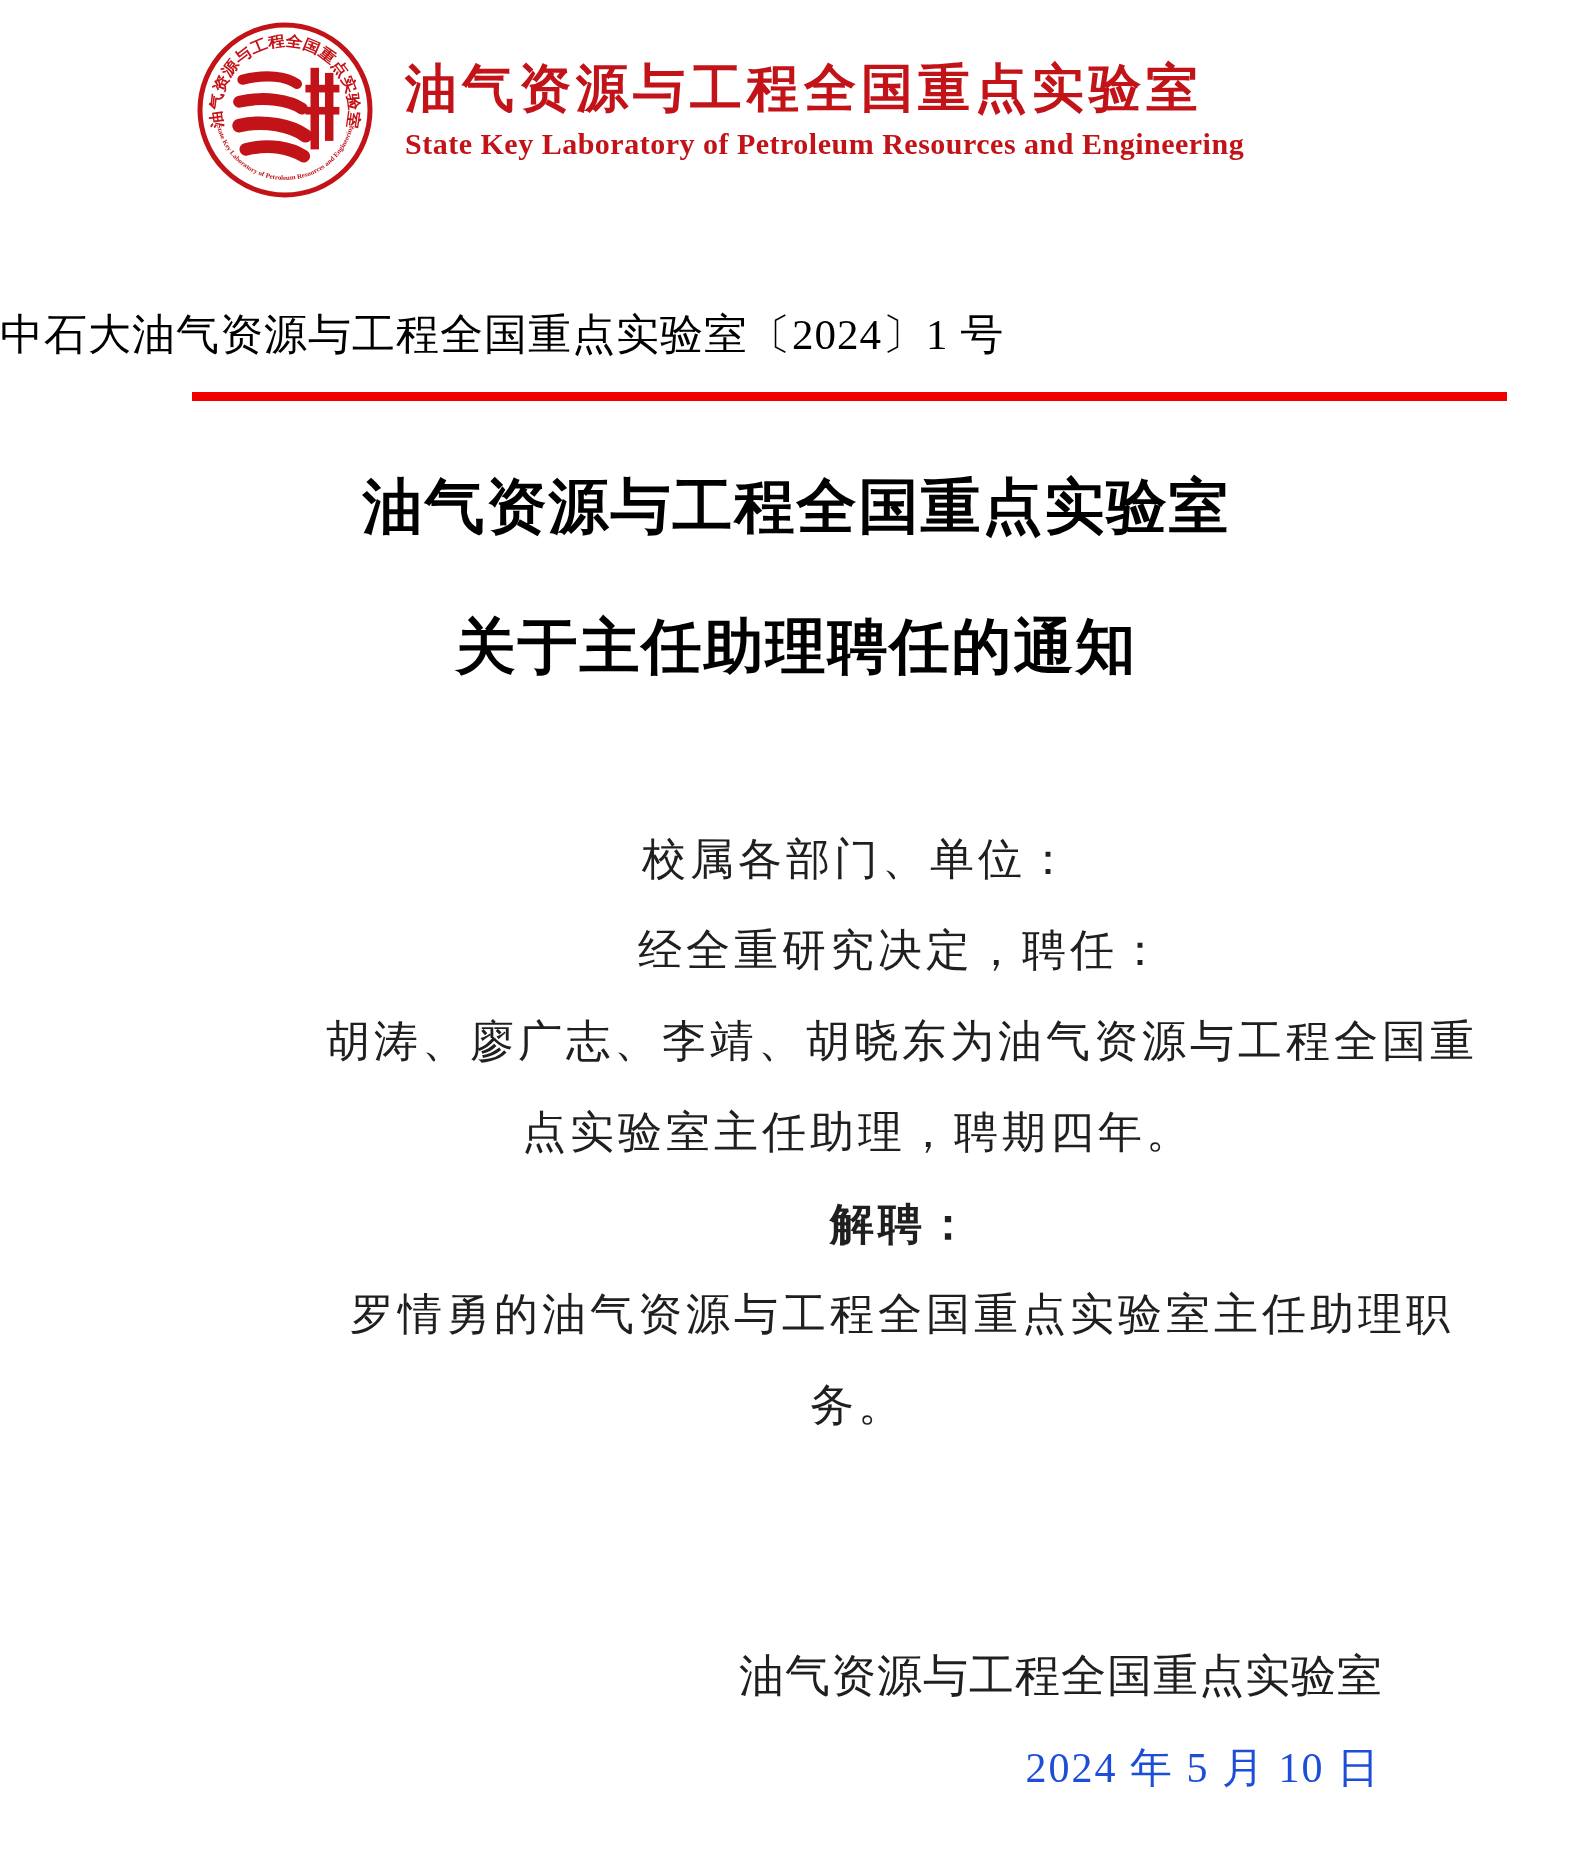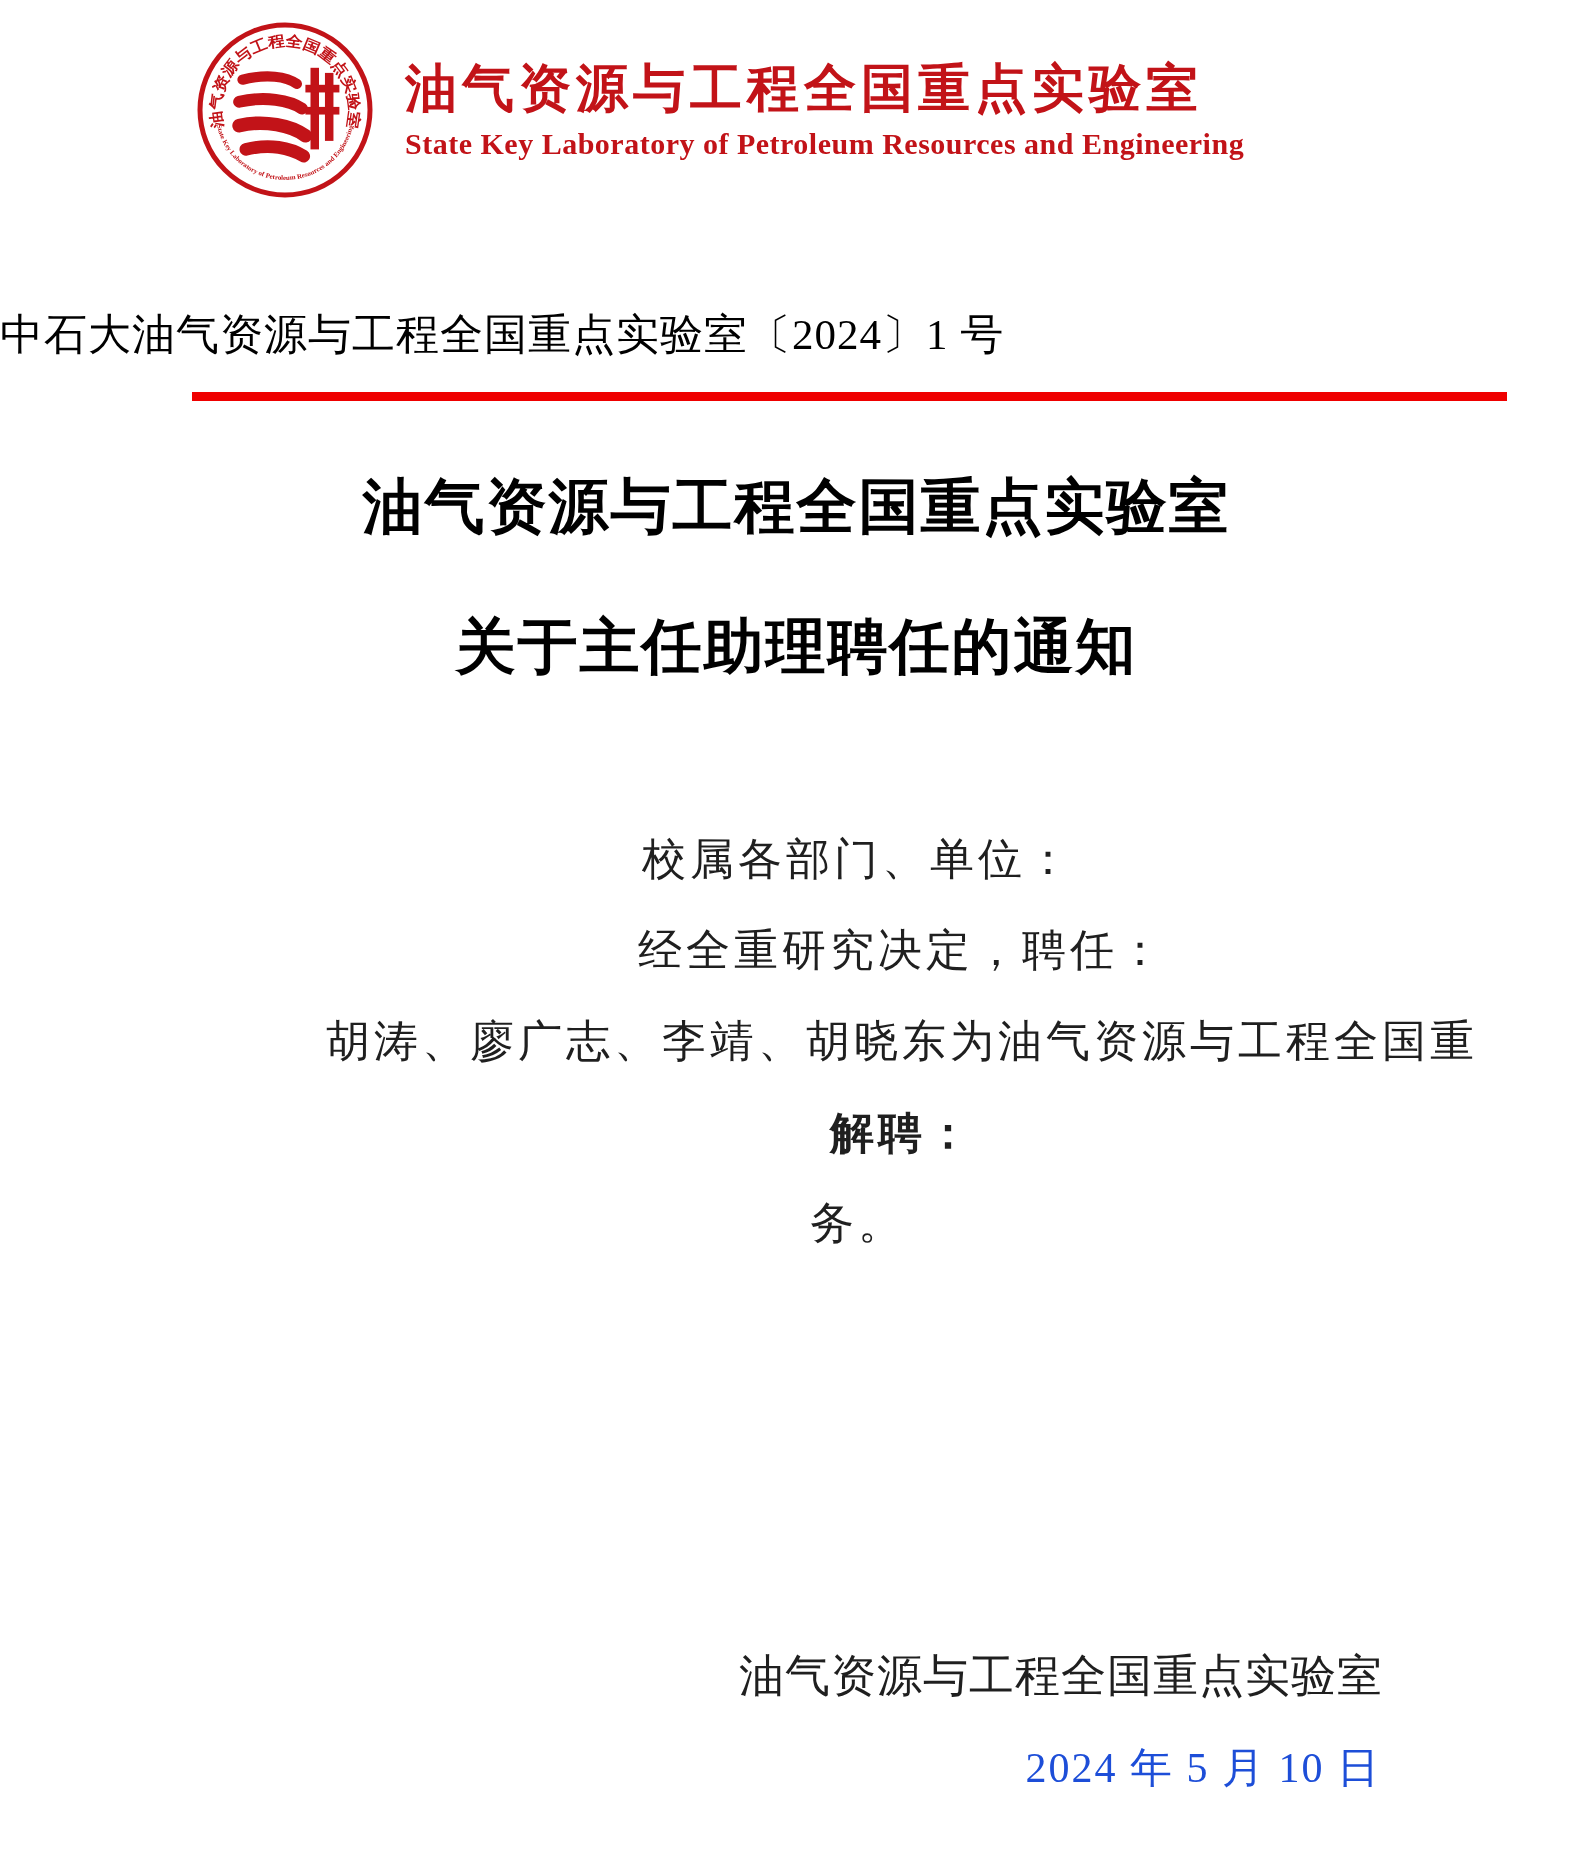--- a/index.html
+++ b/index.html
@@ -115,20 +115,22 @@
 
   <div class="notice-title">
     <div class="title-line">油气资源与工程全国重点实验室</div>
     <div class="title-line">关于主任助理聘任的通知</div>
   </div>
 
   <div class="notice-body">
     <div class="line">校属各部门、单位：</div>
     <div class="line indent">经全重研究决定，聘任：</div>
     <div class="line indent">胡涛、廖广志、李靖、胡晓东为油气资源与工程全国重</div>
+    <div class="line">点实验室主任助理，聘期四年。</div>
     <div class="line indent hei">解聘：</div>
+    <div class="line indent">罗情勇的油气资源与工程全国重点实验室主任助理职</div>
     <div class="line">务。</div>
   </div>
 
   <div class="sign-org">油气资源与工程全国重点实验室</div>
   <div class="sign-date">2024 年 5 月 10 日</div>
 
 </div>
 
 </body></html>

